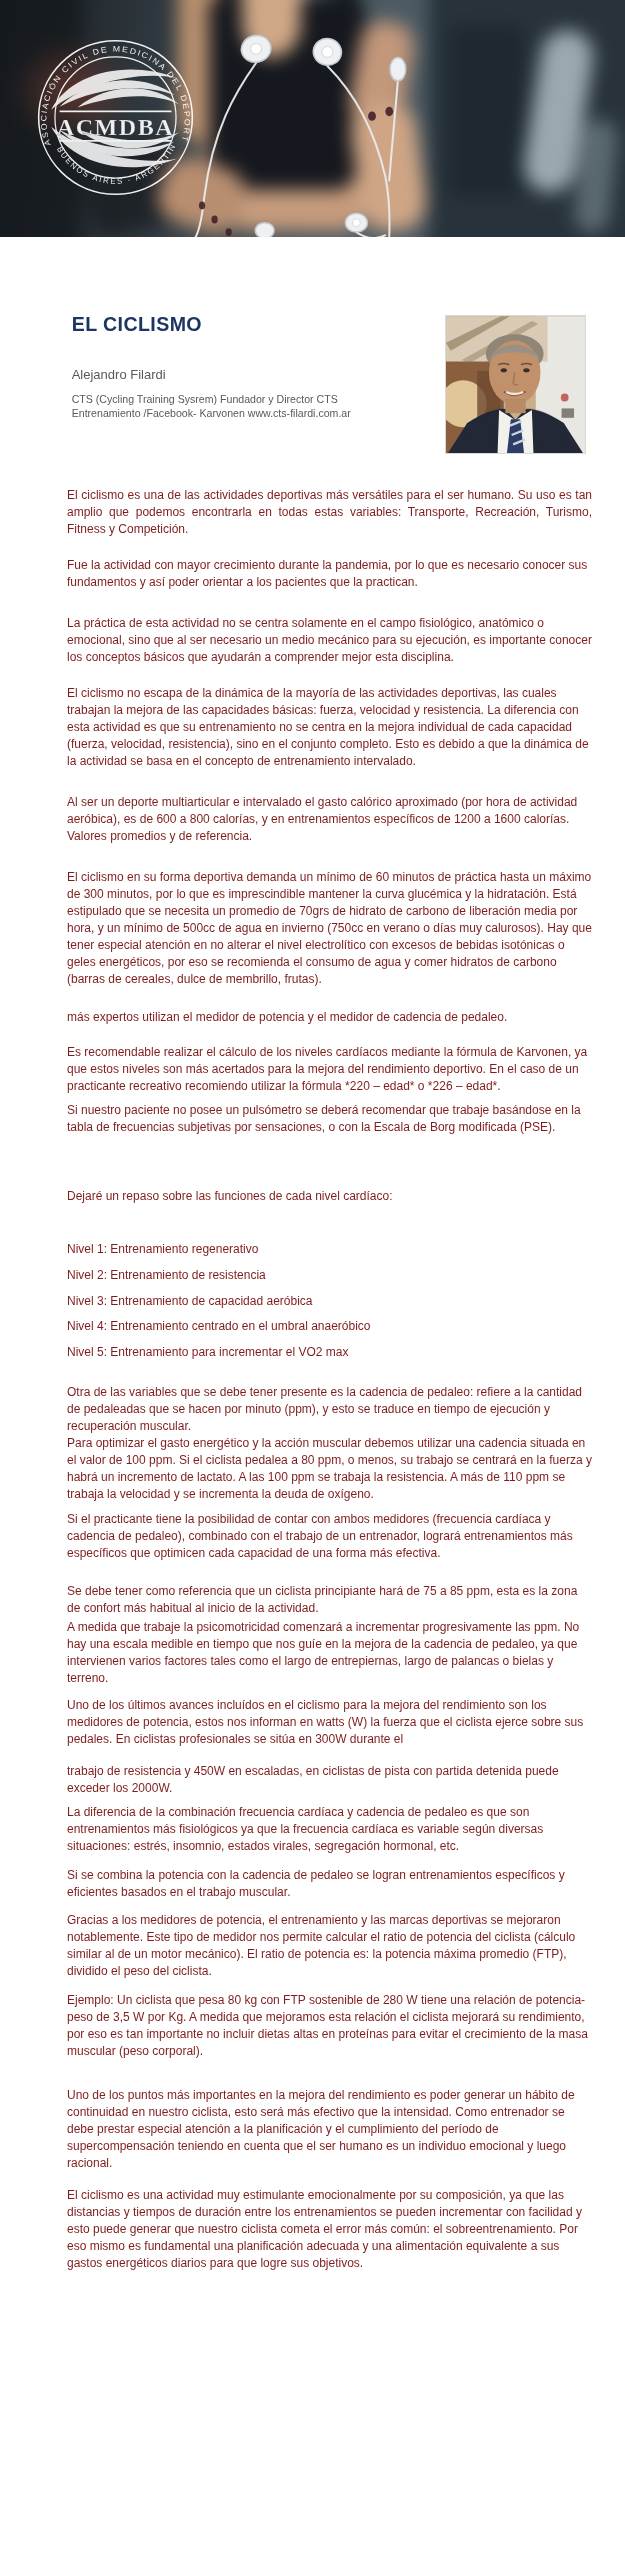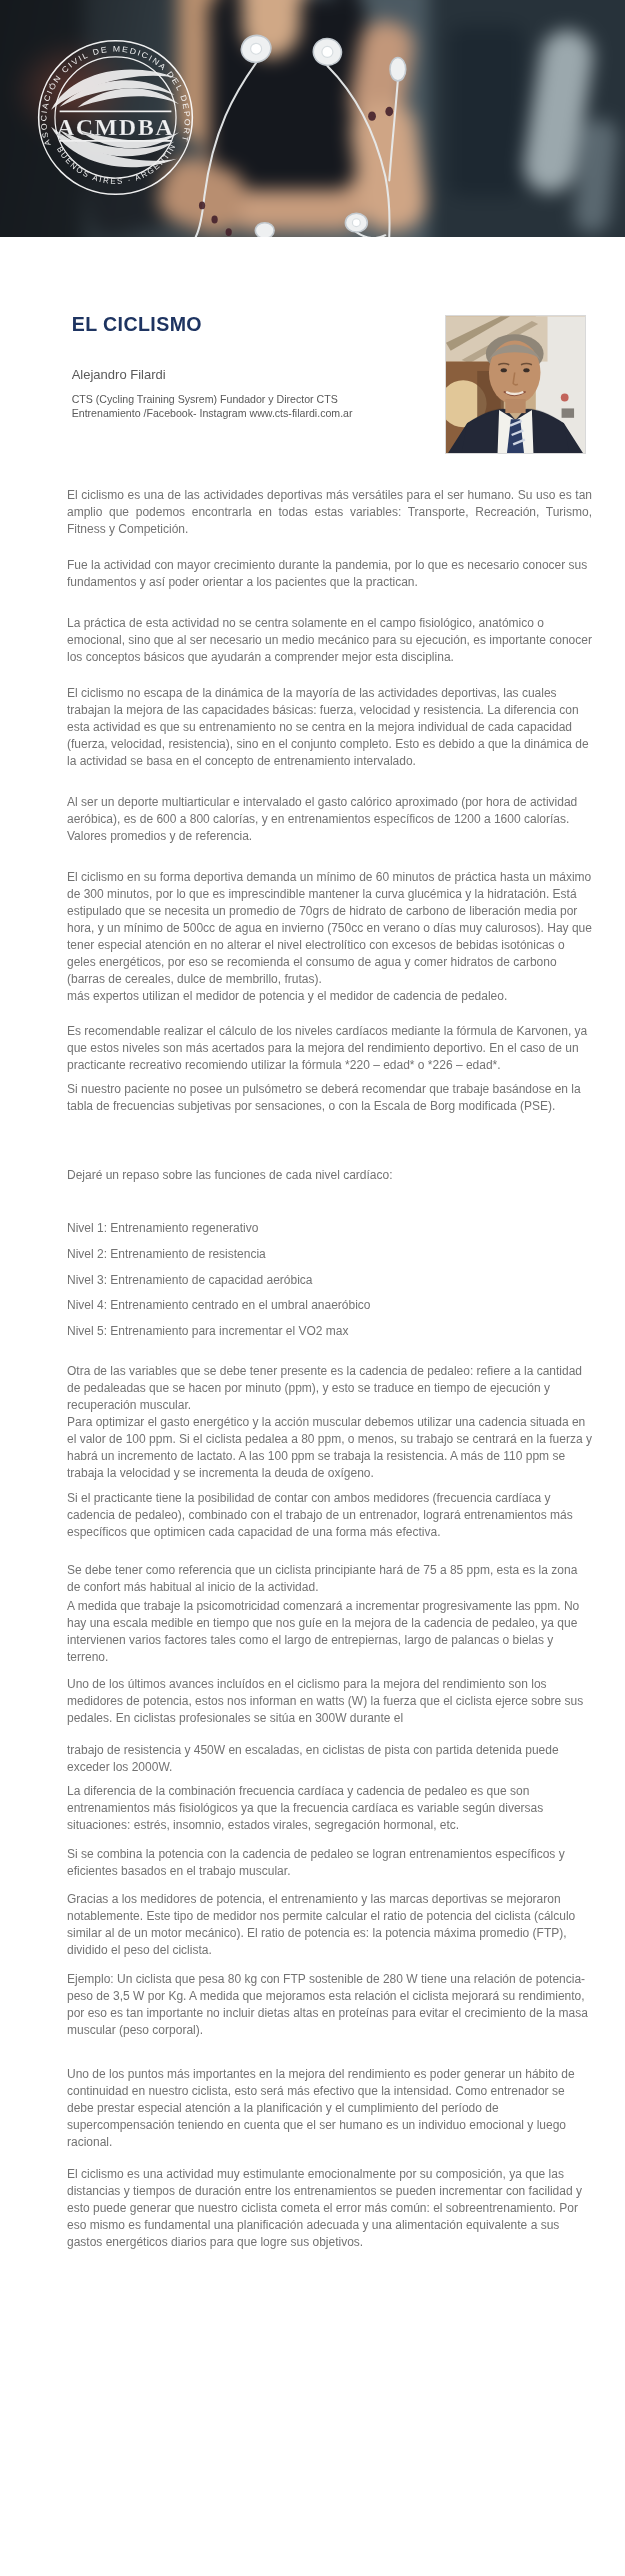--- a/index.html
+++ b/index.html
@@ -42,21 +42,21 @@
   }
   .author-name{margin:30px 0 0 4.7px;font-size:13px;line-height:15px;color:#595959;}
   .credit{margin:10.2px 0 0 4.7px;font-size:10.6px;line-height:14.5px;color:#595959;}
   .portrait{
     position:absolute;left:445px;top:315px;width:141px;height:139px;
     border:0.8px solid #d9d9d9;box-sizing:border-box;background:#c9b196;overflow:hidden;
   }
   .portrait svg{display:block;}
   .article-body{margin-top:66px;}
   .article-body p.blk{
-    margin:0;font-size:12px;line-height:17px;color:#737373;
+    margin:0;font-size:12px;line-height:17px;color:#7f1d1d;
     text-align:left;
   }
   .article-body p.blk.just{text-align:justify;}
 </style>
 </head>
 <body>
 
 <div class="page">
 
   <div class="hero">
@@ -172,30 +172,30 @@
         <rect x="76" y="106" width="26" height="18" fill="#b98a66"></rect>
       </g>
     </svg>
   </div>
 
   <div class="article">
     <h1 class="title">EL CICLISMO</h1>
     <div class="author-name">Alejandro Filardi</div>
     <div class="credit">
       <div>CTS (Cycling Training Sysrem) Fundador y Director CTS</div>
-      <div>Entrenamiento /Facebook- Instagram  www.cts-filardi.com.ar</div>
+      <div>Entrenamiento /Facebook- Karvonen  www.cts-filardi.com.ar</div>
     </div>
     <div class="article-body">
         <p class="blk just" style="margin-top: 0px;">El ciclismo es una de las actividades deportivas más versátiles para el ser humano. Su uso es tan amplio que podemos encontrarla en todas estas variables: Transporte, Recreación, Turismo, Fitness y Competición.</p>
         <p class="blk" style="margin-top: 19.6px;">Fue la actividad con mayor crecimiento durante la pandemia, por lo que es necesario conocer sus fundamentos y así poder orientar a los pacientes que la practican.</p>
         <p class="blk" style="margin-top: 23.5px;">La práctica de esta actividad no se centra solamente en el campo fisiológico, anatómico o emocional, sino que al ser necesario un medio mecánico para su ejecución, es importante conocer los conceptos básicos que ayudarán a comprender mejor esta disciplina.</p>
         <p class="blk" style="margin-top: 19.6px;">El ciclismo no escapa de la dinámica de la mayoría de las actividades deportivas, las cuales trabajan la mejora de las capacidades básicas: fuerza, velocidad y resistencia. La diferencia con esta actividad es que su entrenamiento no se centra en la mejora individual de cada capacidad (fuerza, velocidad, resistencia), sino en el conjunto completo. Esto es debido a que la dinámica de la actividad se basa en el concepto de entrenamiento intervalado.</p>
         <p class="blk" style="margin-top: 24px;">Al ser un deporte multiarticular e intervalado el gasto calórico aproximado (por hora de actividad aeróbica), es de 600 a 800 calorías, y en entrenamientos específicos de 1200 a 1600 calorías. Valores promedios y de referencia.</p>
         <p class="blk" style="margin-top: 24px;">El ciclismo en su forma deportiva demanda un mínimo de 60 minutos de práctica hasta un máximo de 300 minutos, por lo que es imprescindible mantener la curva glucémica y la hidratación. Está estipulado que se necesita un promedio de 70grs de hidrato de carbono de liberación media por hora, y un mínimo de 500cc de agua en invierno (750cc en verano o días muy calurosos). Hay que tener especial atención en no alterar el nivel electrolítico con excesos de bebidas isotónicas o geles energéticos, por eso se recomienda el consumo de agua y comer hidratos de carbono (barras de cereales, dulce de membrillo, frutas).</p>
-        <p class="blk just" style="">más expertos utilizan el medidor de potencia y el medidor de cadencia de pedaleo.</p>
+        <p class="blk just" style="margin-top: 21px;">más expertos utilizan el medidor de potencia y el medidor de cadencia de pedaleo.</p>
         <p class="blk" style="margin-top: 18px;">Es recomendable realizar el cálculo de los niveles cardíacos mediante la fórmula de Karvonen, ya que estos niveles son más acertados para la mejora del rendimiento deportivo. En el caso de un practicante recreativo recomiendo utilizar la fórmula *220 – edad* o *226 – edad*.</p>
         <p class="blk" style="margin-top: 7px;">Si nuestro paciente no posee un pulsómetro se deberá recomendar que trabaje basándose en la tabla de frecuencias subjetivas por sensaciones, o con la Escala de Borg modificada (PSE).</p>
         <p class="blk" style="margin-top: 52px;">Dejaré un repaso sobre las funciones de cada nivel cardíaco:</p>
         <p class="blk" style="margin-top: 36px;">Nivel 1: Entrenamiento regenerativo</p>
         <p class="blk" style="margin-top: 8.6px;">Nivel 2: Entrenamiento de resistencia</p>
         <p class="blk" style="margin-top: 8.6px;">Nivel 3: Entrenamiento de capacidad aeróbica</p>
         <p class="blk" style="margin-top: 8.6px;">Nivel 4: Entrenamiento centrado en el umbral anaeróbico</p>
         <p class="blk" style="margin-top: 8.6px;">Nivel 5: Entrenamiento para incrementar el VO2 max</p>
         <p class="blk" style="margin-top: 23px;">Otra de las variables que se debe tener presente es la cadencia de pedaleo: refiere a la cantidad de pedaleadas que se hacen por minuto (ppm), y esto se traduce en tiempo de ejecución y recuperación muscular.</p>
         <p class="blk" style="margin-top: 0px;">Para optimizar el gasto energético y la acción muscular debemos utilizar una cadencia situada en el valor de 100 ppm. Si el ciclista pedalea a 80 ppm, o menos, su trabajo se centrará en la fuerza y habrá un incremento de lactato. A las 100 ppm se trabaja la resistencia. A más de 110 ppm se trabaja la velocidad y se incrementa la deuda de oxígeno.</p>

